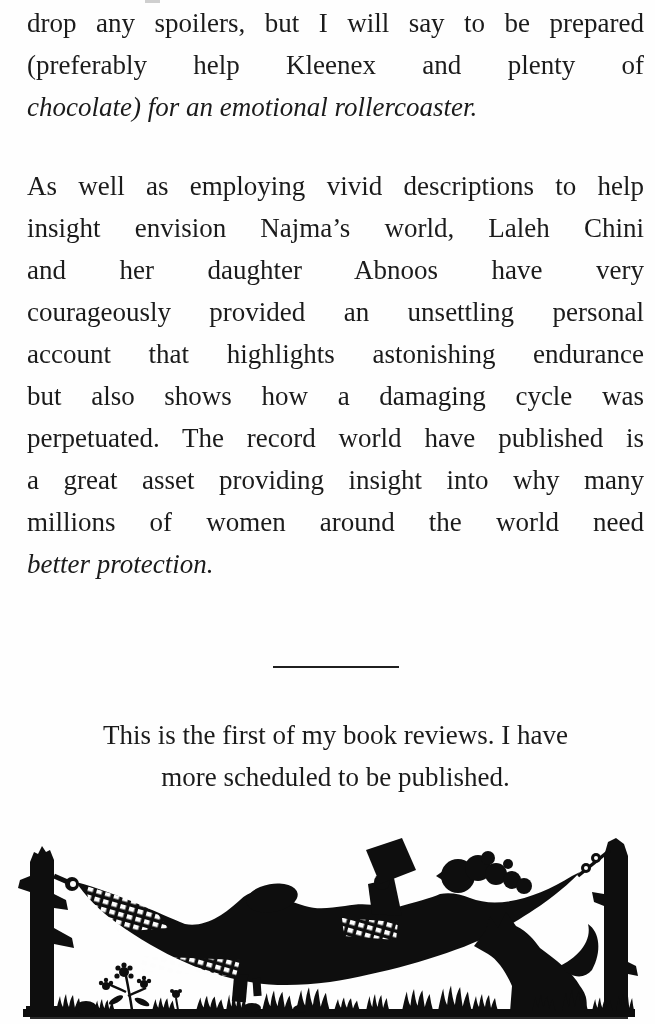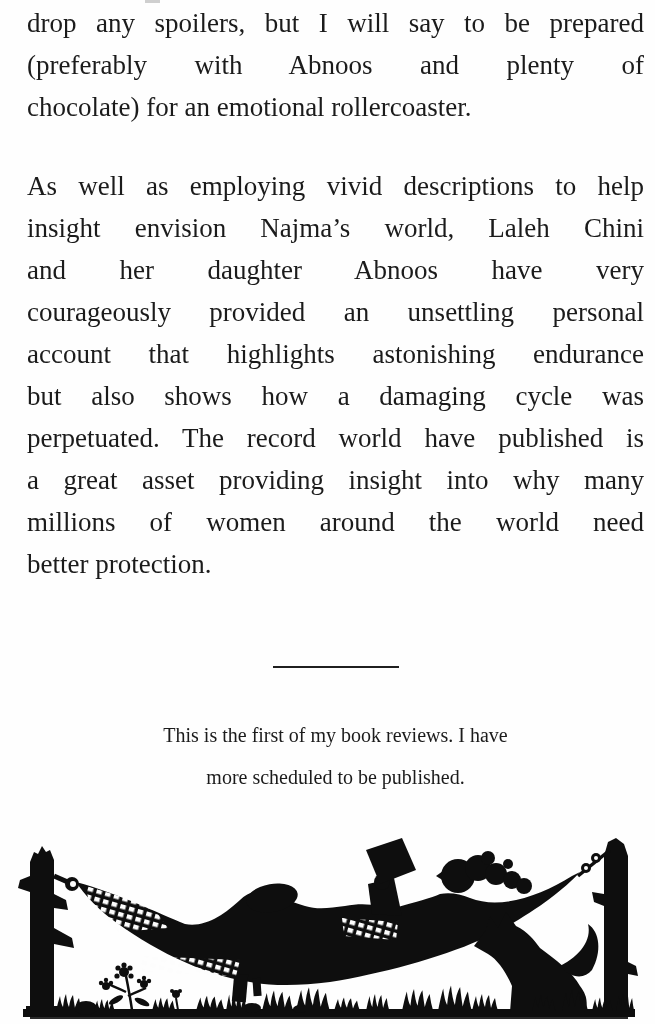--- a/index.html
+++ b/index.html
@@ -27,23 +27,23 @@
   }
   .p1 { top: 2px; }
   .p2 { top: 165px; }
   .note { top: 714px; }
   .jline {
     font-size: 27px;
     line-height: 42px;
     text-align: justify;
     text-align-last: justify;
   }
-  .jline.lastline { text-align-last: left; }
+  .jline.lastline { text-align-last: left; font-style: italic; }
   .centerline {
-    font-size: 20px;
+    font-size: 27px;
     line-height: 42px;
     text-align: center;
   }
   .divider {
     position: absolute;
     top: 666px;
     left: 50%;
     transform: translateX(-50%);
     width: 126px;
     height: 0;
@@ -60,21 +60,21 @@
 </style>
 </head>
 <body>
 
 <div class="page">
 
   <div class="clip-fragment"></div>
 
   <div class="textblock p1">
     <div class="jline">drop any spoilers, but I will say to be prepared</div>
-    <div class="jline">(preferably with Abnoos and plenty of</div>
+    <div class="jline">(preferably help Kleenex and plenty of</div>
     <div class="jline lastline">chocolate) for an emotional rollercoaster.</div>
   </div>
 
   <div class="textblock p2">
     <div class="jline">As well as employing vivid descriptions to help</div>
     <div class="jline">insight envision Najma’s world, Laleh Chini</div>
     <div class="jline">and her daughter Abnoos have very</div>
     <div class="jline">courageously provided an unsettling personal</div>
     <div class="jline">account that highlights astonishing endurance</div>
     <div class="jline">but also shows how a damaging cycle was</div>

